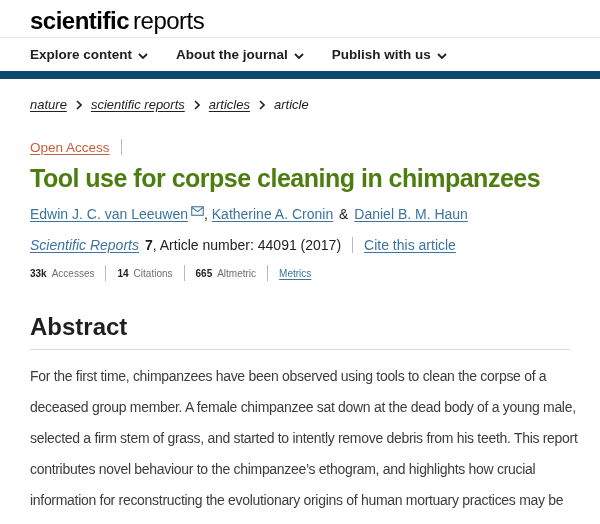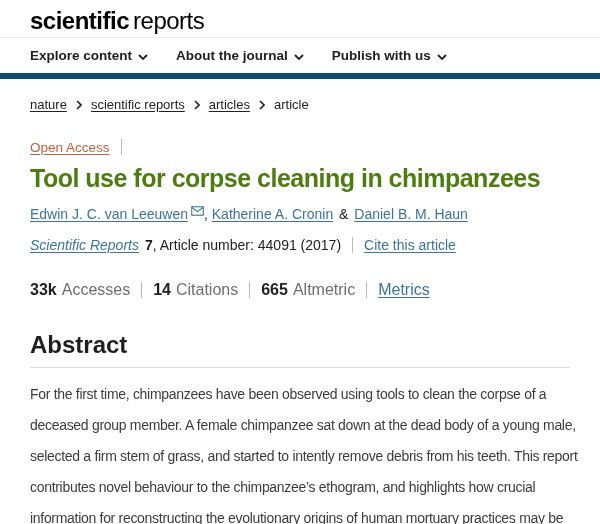--- a/index.html
+++ b/index.html
@@ -27,21 +27,21 @@
   .logo .bold { font-weight: 700; }
   .logo .reg  { font-weight: 400; margin-left: 4px; }
 
   
   .main-nav {
     height: 41px;
     padding-left: 30px;
     display: flex;
     align-items: center;
     gap: 28px;
-    border-bottom: 6px solid #0c4a6e;
+    border-bottom: 8px solid #0c4a6e;
   }
   .nav-item {
     display: inline-flex;
     align-items: center;
     gap: 6px;
     font-size: 13.5px;
     font-weight: 700;
     color: #202020;
     background: none; border: none;
     font-family: inherit;
@@ -52,20 +52,21 @@
   
   .content { padding: 0 30px; }
 
   .breadcrumb {
     margin-top: 18px;
     display: flex;
     align-items: center;
     gap: 9px;
     font-size: 13px;
     color: #222;
+    font-style: italic;
   }
   .breadcrumb a {
     color: #222;
     text-decoration: underline;
     text-underline-offset: 2px;
   }
   .breadcrumb .current { text-decoration: none; }
 
   .access-row {
     margin-top: 27px;
@@ -124,24 +125,24 @@
     text-underline-offset: 2px;
   }
   .vol { font-weight: 700; margin-left: 6px; }
   .cite-link {
     color: #3c73a0;
     text-decoration: underline;
     text-underline-offset: 2px;
   }
 
   .metrics-row {
-    margin-top: 28px;
-    display: flex;
-    align-items: center;
-    font-size: 16px;
+    margin-top: 12px;
+    display: flex;
+    align-items: center;
+    font-size: 10px;
   }
   .metric .val { font-weight: 700; color: #222; }
   .metric .lbl { color: #6e6e6e; margin-left: 5px; }
   .metrics-link {
     color: #3c73a0;
     text-decoration: underline;
     text-underline-offset: 2px;
   }
 
   

